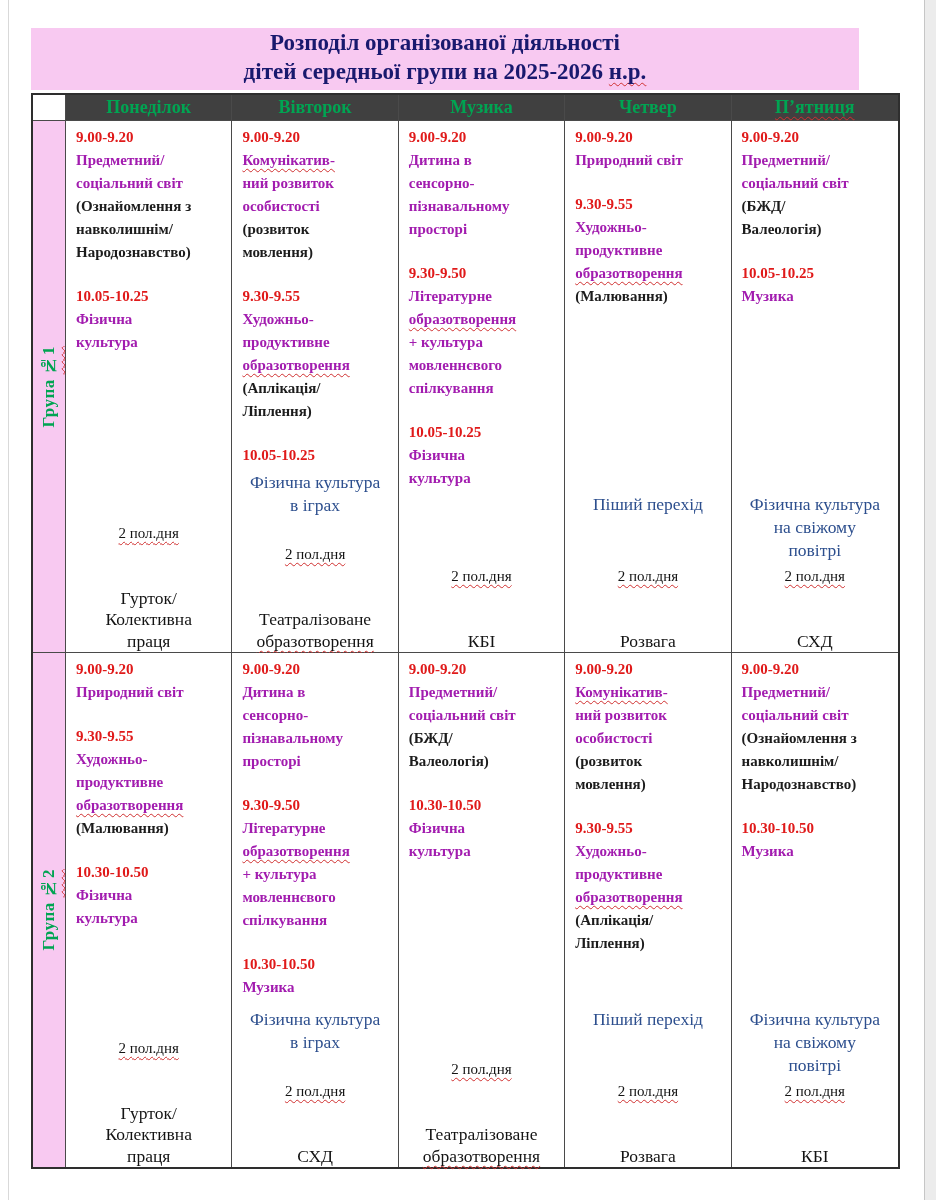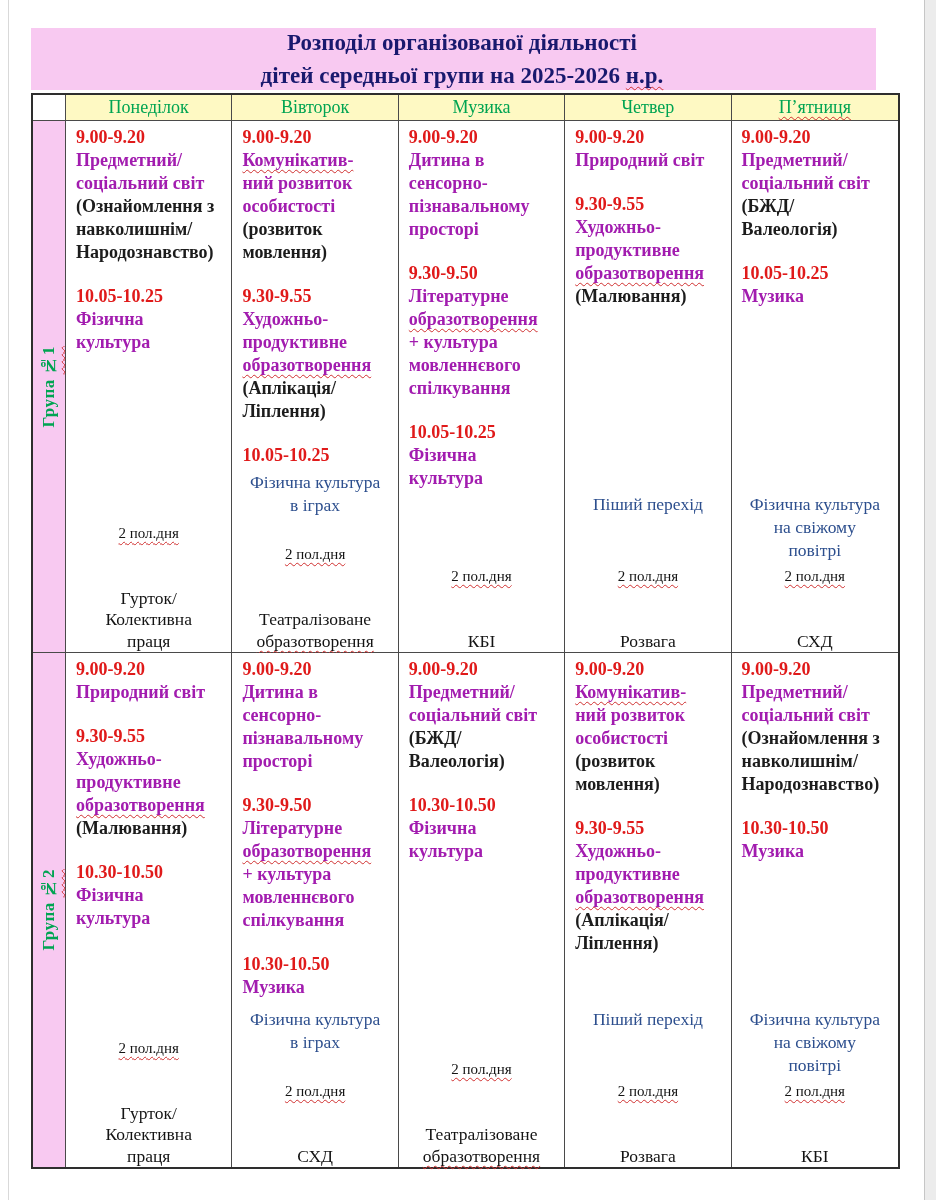--- a/index.html
+++ b/index.html
@@ -3,40 +3,40 @@
 <meta charset="utf-8">
 <style>
   html,body{margin:0;padding:0;background:#fff;}
   #page{position:relative;width:936px;height:1200px;background:#ffffff;overflow:hidden;
         font-family:"Liberation Serif","DejaVu Serif",serif;color:#141414;}
   
   .edge-left{position:absolute;left:8px;top:0;width:1px;height:100%;background:#d9d9d9;}
   .edge-right-strip{position:absolute;left:924px;top:0;width:12px;height:100%;background:#ececec;border-left:1px solid #c6c6c6;}
   
   .banner{position:absolute;left:31px;top:28px;width:828px;height:62px;background:#f8c9f1;
-          display:flex;flex-direction:column;justify-content:space-between;align-items:center;
-          color:#19196e;font-weight:bold;font-size:23px;line-height:29px;text-align:center;padding-left:17px;}
+          display:flex;flex-direction:column;justify-content:flex-start;align-items:center;
+          color:#19196e;font-weight:bold;font-size:23px;line-height:29px;text-align:center;}
   
   .tbl{position:absolute;left:31px;top:93px;width:869px;
        display:grid;grid-template-columns:33px repeat(5,1fr);grid-template-rows:26px 532px 514px;
        border:2px solid #2e2e2e;box-sizing:border-box;background:#fff;}
   .tc{border-right:1px solid #4a4a4a;border-bottom:1px solid #4a4a4a;box-sizing:border-box;min-width:0;}
   .tc.last-col{border-right:none;}
   .tc.last-row{border-bottom:none;}
   .corner{background:#ffffff;}
   .dayhead{display:flex;align-items:center;justify-content:center;
-           color:#00a452;font-weight:normal;font-size:18px;background:#fef9c3;}
+           color:#00a452;font-weight:bold;font-size:18px;background:#404040;}
   .glabel{background:#f8c9f1;display:flex;align-items:center;justify-content:center;}
   .glabel span.vtext{writing-mode:vertical-rl;transform:rotate(180deg);
            color:#00a452;font-weight:bold;font-size:17px;letter-spacing:.5px;white-space:nowrap;}
   .cell{display:flex;flex-direction:column;background:#fff;}
   .sessions{padding:5px 5px 0 10px;overflow:hidden;}
   .g1 .sessions{height:372px;}
   .g2 .sessions{height:352px;}
-  .session{margin-bottom:21px;font-size:18px;line-height:23px;}
+  .session{margin-bottom:21px;font-size:15px;line-height:23px;}
   .session .time{color:#e01a1a;font-weight:bold;}
   .session .stitle{font-weight:bold;color:#a21caf;}
   .session .snote{font-weight:bold;color:#1c1c1c;}
   .bluearea{height:72px;flex:none;text-align:center;color:#2d4f8e;font-size:17.5px;line-height:23px;padding:0 4px;}
   .pm{flex:none;text-align:center;padding:0 4px;}
   .pm .pmlabel{font-weight:normal;font-size:15px;line-height:22px;}
   .pm .pmtext{font-size:17.5px;line-height:21.5px;margin-top:44px;}
   .sq{text-decoration:underline;text-decoration-style:wavy;text-decoration-color:#d03030;
       text-decoration-thickness:1px;text-underline-offset:3px;-webkit-text-decoration-skip:none;text-decoration-skip-ink:none;}
   .cellspan{white-space:pre-wrap;}

